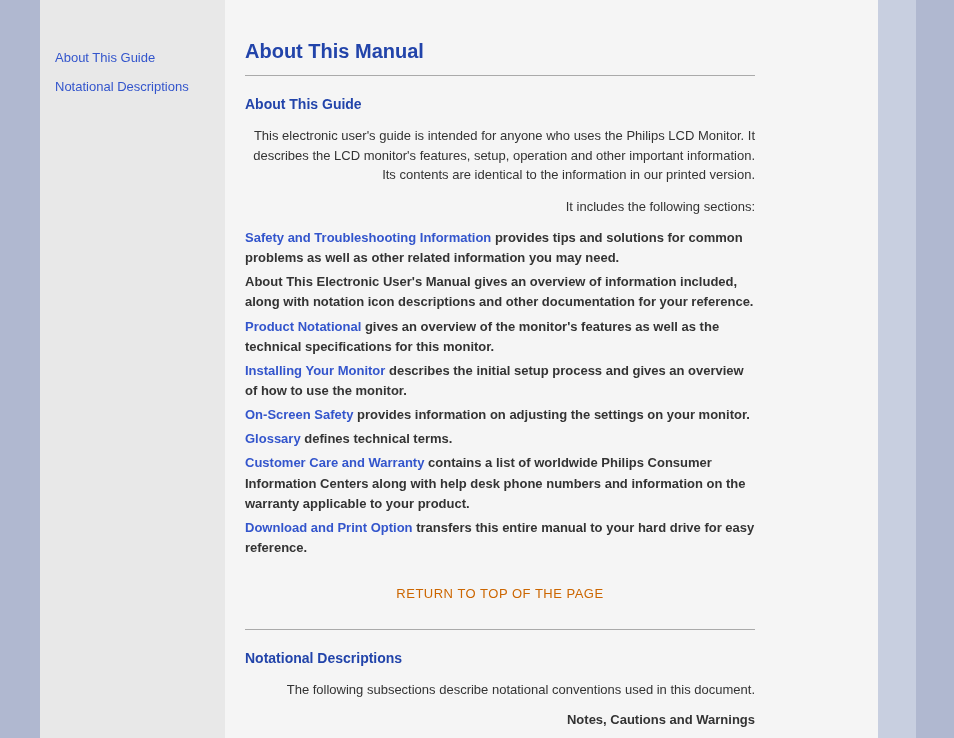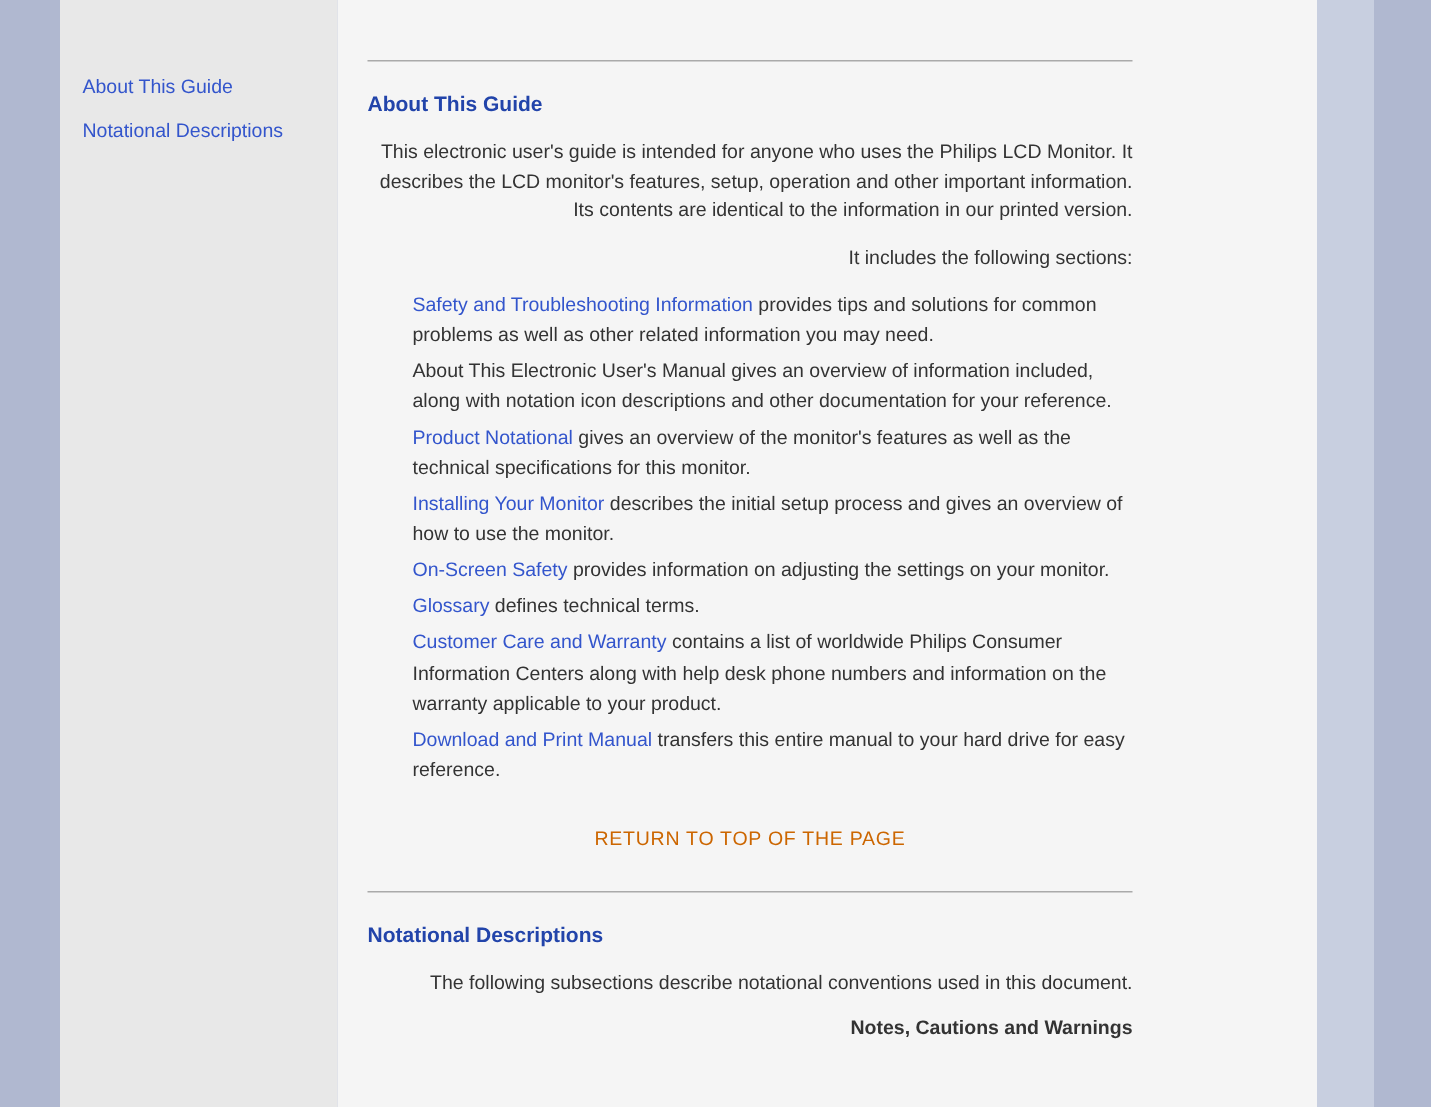--- a/index.html
+++ b/index.html
@@ -55,24 +55,24 @@
       font-weight: bold;
       margin-bottom: 14px;
     }
     .body-text {
       color: #333;
       line-height: 1.5;
       margin-bottom: 12px;
       text-align: right;
     }
     .indented-section {
-      margin-left: 30px;
       margin-bottom: 4px;
       line-height: 1.55;
       color: #333;
+      font-weight: bold;
     }
     .indented-section a {
       color: #3355cc;
       text-decoration: none;
     }
     .return-link {
       text-align: center;
       margin: 28px 0 28px 0;
     }
     .return-link a {
@@ -111,20 +111,21 @@
 <div class="left-border"></div>
 
 <div class="sidebar">
   <a href="#about-guide">About This Guide</a>
   <a href="#notational">Notational Descriptions</a>
 </div>
 
 <div class="main-content">
   <div class="content-inner">
 
+    <h1 class="page-title">About This Manual</h1>
     <hr class="divider">
 
     <h2 class="section-title" id="about-guide">About This Guide</h2>
 
     <p class="body-text">This electronic user's guide is intended for anyone who uses the Philips LCD Monitor. It describes the LCD monitor's features, setup, operation and other important information. Its contents are identical to the information in our printed version.</p>
     <p class="body-text">It includes the following sections:</p>
 
     <div class="indented-section">
       <a href="#">Safety and Troubleshooting Information</a><span> provides tips and solutions for common problems as well as other related information you may need.</span>
     </div>
@@ -147,21 +148,21 @@
 
     <div class="indented-section">
       <a href="#">Glossary</a><span> defines technical terms.</span>
     </div>
 
     <div class="indented-section">
       <a href="#">Customer Care and Warranty</a><span> contains a list of worldwide Philips Consumer Information Centers along with help desk phone numbers and information on the warranty applicable to your product.</span>
     </div>
 
     <div class="indented-section">
-      <a href="#">Download and Print Manual</a><span> transfers this entire manual to your hard drive for easy reference.</span>
+      <a href="#">Download and Print Option</a><span> transfers this entire manual to your hard drive for easy reference.</span>
     </div>
 
     <div class="return-link">
       <a href="#">RETURN TO TOP OF THE PAGE</a>
     </div>
 
     <hr class="divider">
 
     <h2 class="notational-title" id="notational">Notational Descriptions</h2>
 

